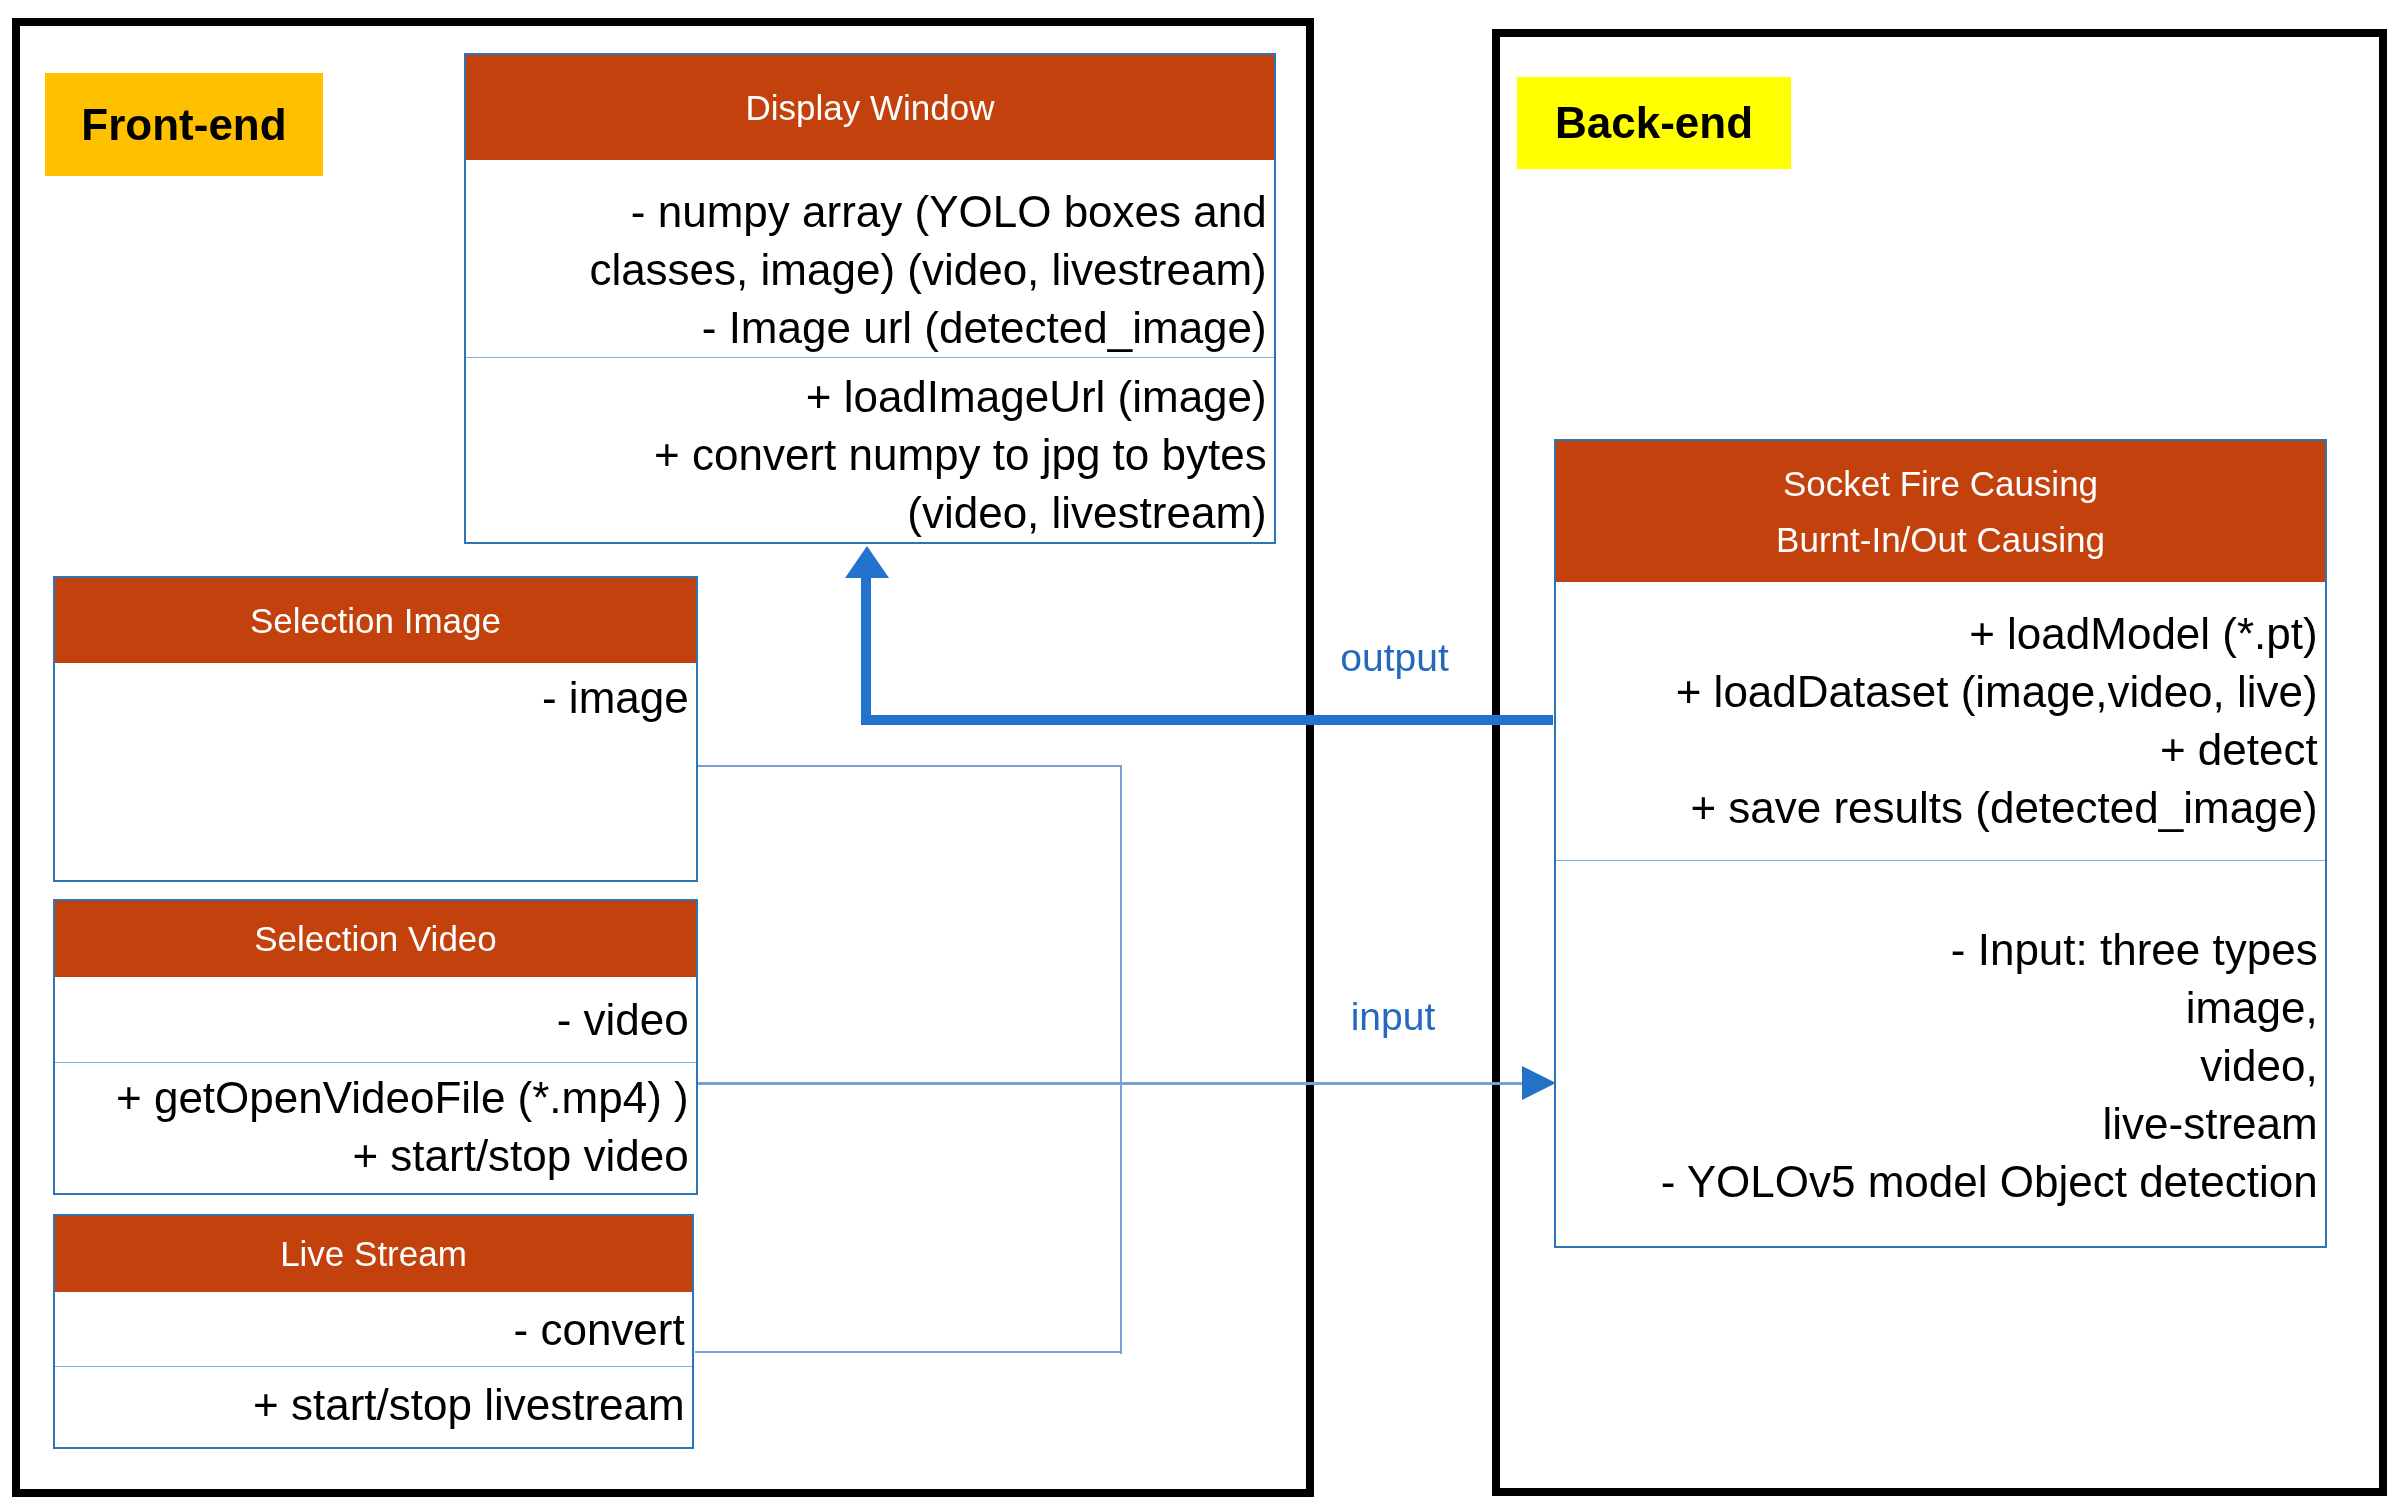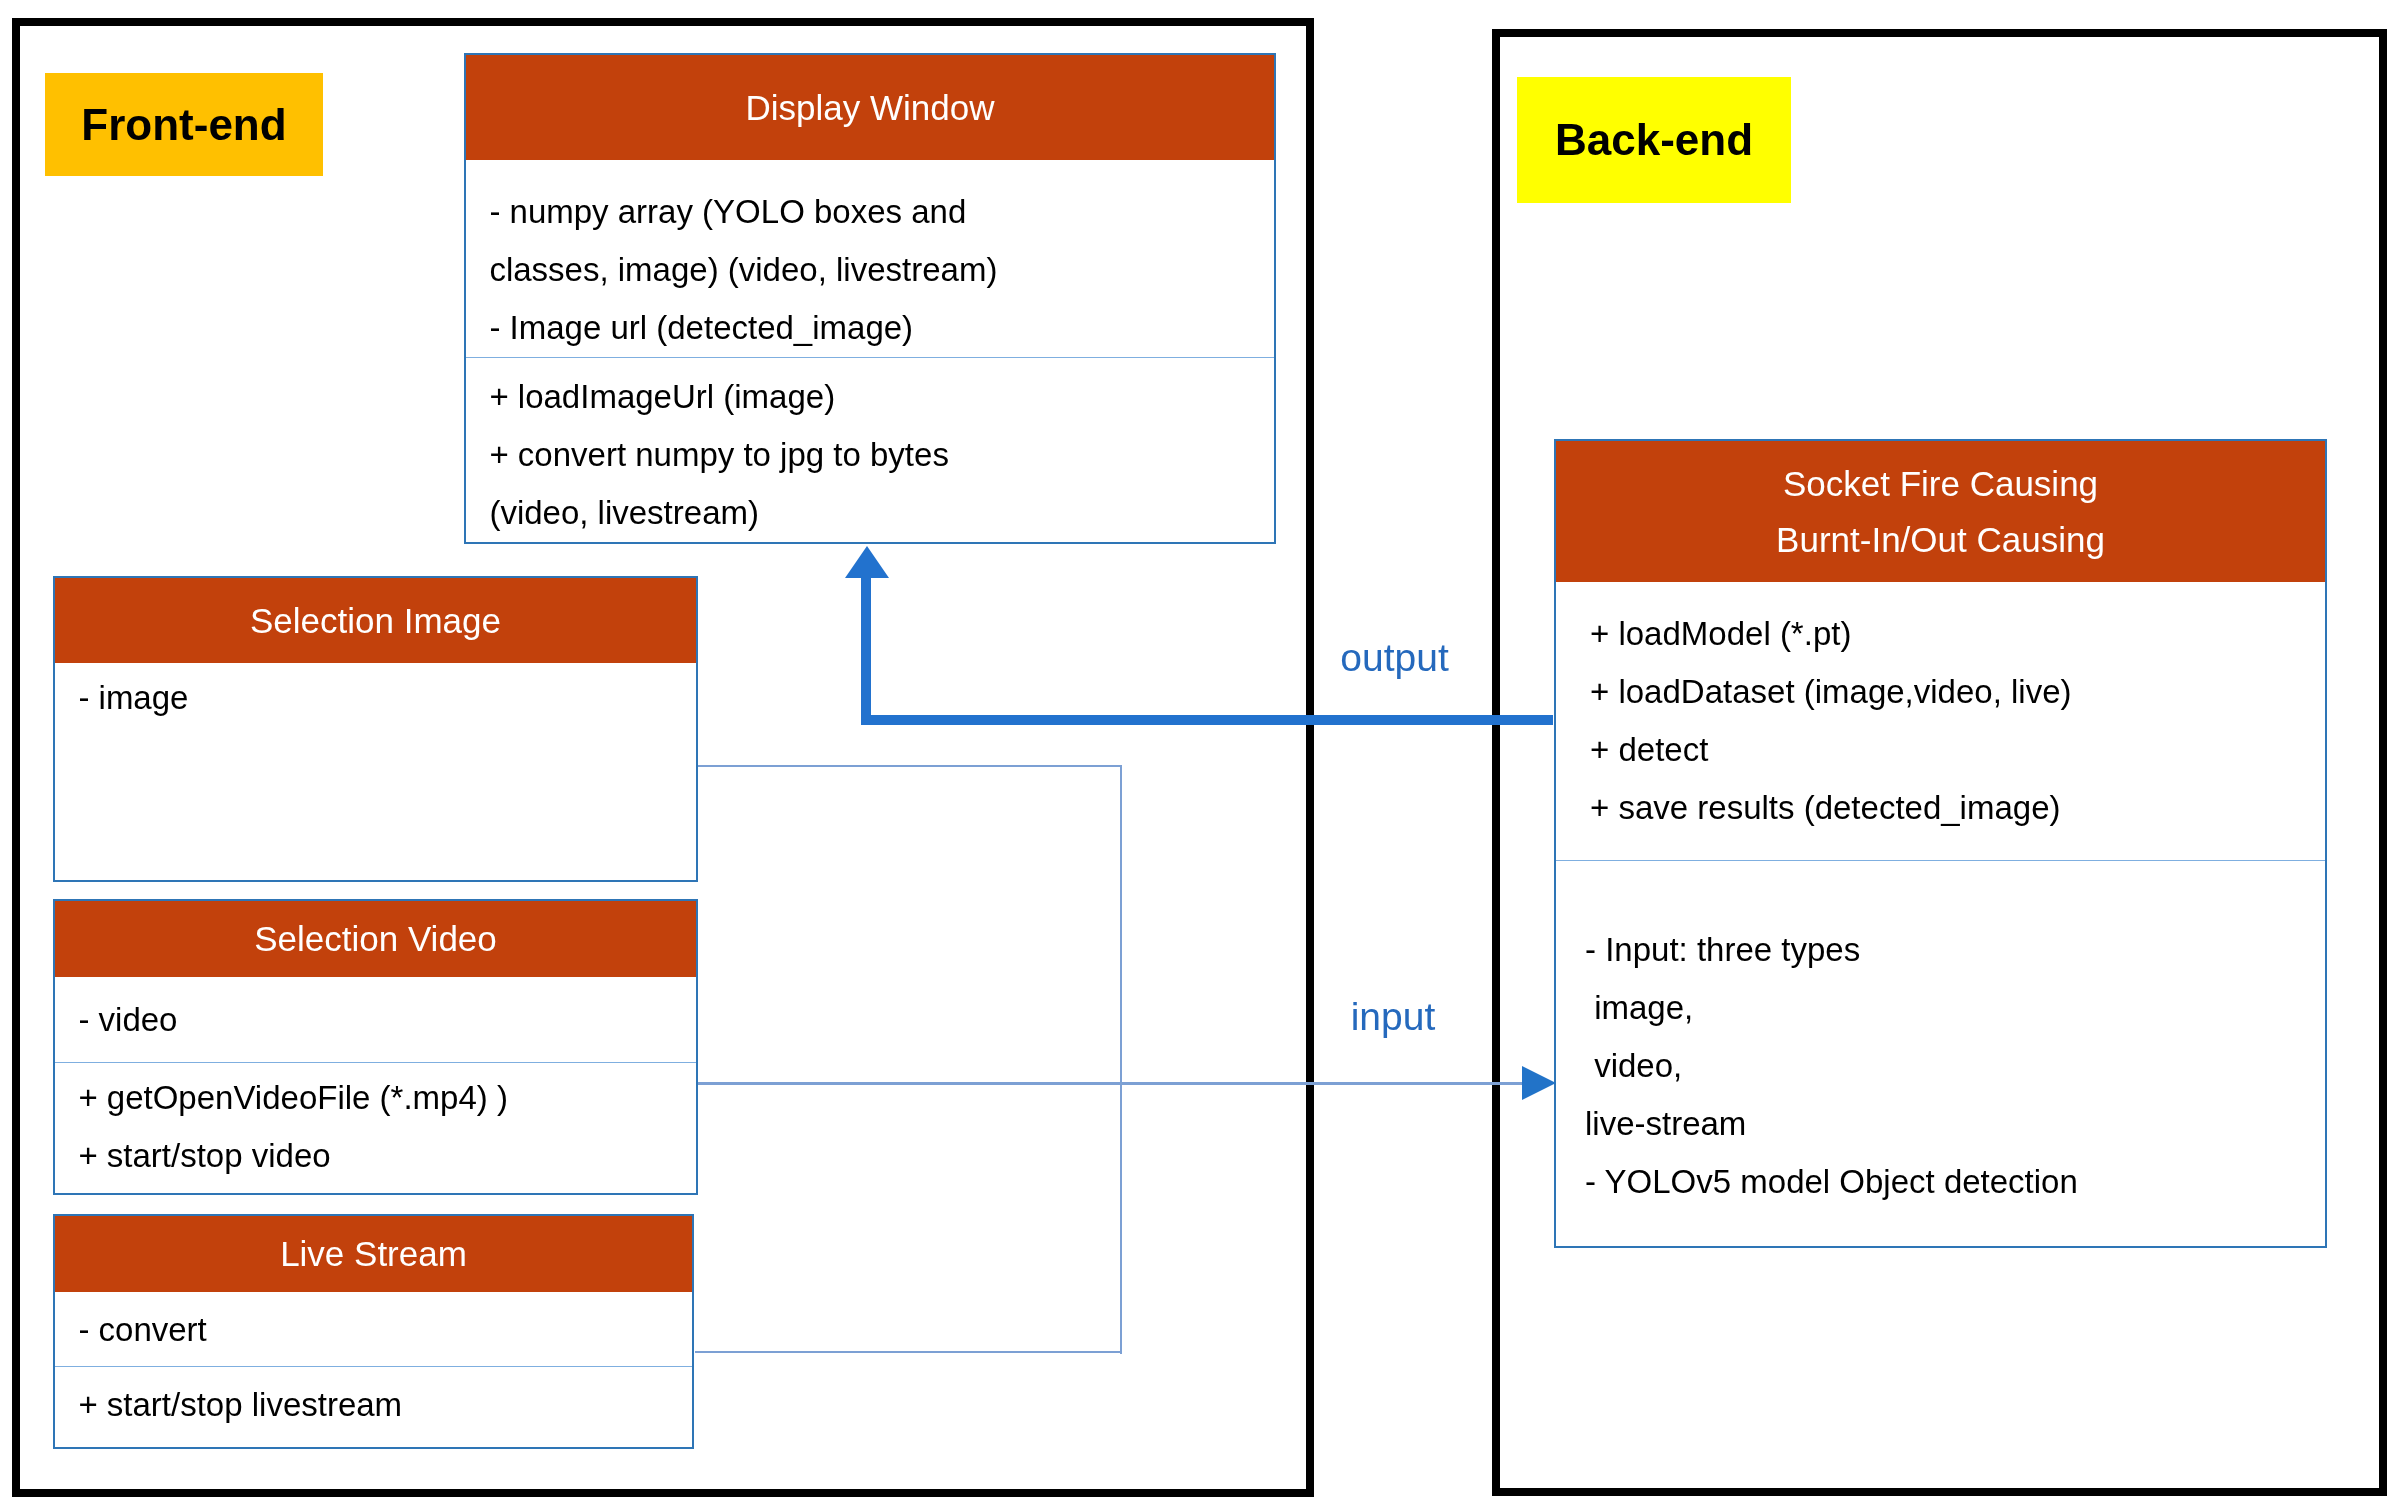--- a/index.html
+++ b/index.html
@@ -5,37 +5,37 @@
   html,body{margin:0;padding:0;background:#fff;}
   body{width:2401px;height:1508px;position:relative;font-family:"Liberation Sans",sans-serif;color:#000;overflow:hidden;}
   .panel{position:absolute;border:8.8px solid #000;background:#fff;box-sizing:border-box;}
   .tag{position:absolute;display:flex;align-items:center;justify-content:center;font-weight:bold;font-size:44px;box-sizing:border-box;}
   .tag.orange{background:#FFC000;}
   .tag.yellow{background:#FFFF00;}
   .umlbox{position:absolute;background:#fff;border:2.9px solid #2E75B6;box-sizing:border-box;display:flex;flex-direction:column;}
   .umlhead{background:#c2410c;color:#fff;display:flex;flex-direction:column;align-items:center;justify-content:center;font-size:35px;border-bottom:2.9px solid #ffffff;box-sizing:border-box;flex:0 0 auto;}
   .sec{box-sizing:border-box;flex:0 0 auto;padding-left:23.4px;padding-right:7.3px;}
   .sec.divided{border-top:1.5px solid #7FAFE0;}
-  .line{font-size:33px;line-height:58px;white-space:pre;}
+  .line{font-size:44px;line-height:58px;white-space:pre;text-align:right;}
   .hline{position:absolute;background:#7CA0D4;}
   .thick{background:#2272CE;}
   .arrowhead-up{position:absolute;width:0;height:0;border-left:22px solid transparent;border-right:22px solid transparent;border-bottom:32px solid #2272CE;}
   .arrowhead-right{position:absolute;width:0;height:0;border-top:17px solid transparent;border-bottom:17px solid transparent;border-left:34px solid #2273C8;}
   .flowlabel{position:absolute;color:#2569BD;font-size:39px;display:flex;align-items:center;justify-content:center;text-align:center;}
 </style>
 </head>
 <body>
 
 <div class="panel" style="left:11.7px;top:17.5px;width:1302px;height:1479px;"></div>
 <div class="panel" style="left:1492px;top:29px;width:895px;height:1467px;"></div>
 
 <div class="tag orange" style="left:45px;top:73px;width:278px;height:103px;">
   <span>Front-end</span>
 </div>
-<div class="tag yellow" style="left:1517px;top:77px;width:274px;height:126px;">
+<div class="tag yellow" style="left:1517px;top:77px;width:274px;height:92px;">
   <span>Back-end</span>
 </div>
 
 <div class="umlbox" style="left:464px;top:53px;width:812px;height:491px;">
   <div class="umlhead" style="height:107px;">
     <span>Display Window</span>
   </div>
   <div class="sec" style="height:195px;padding-top:20.5px;">
     <div class="line">- numpy array (YOLO boxes and</div>
     <div class="line">classes, image) (video, livestream)</div>

